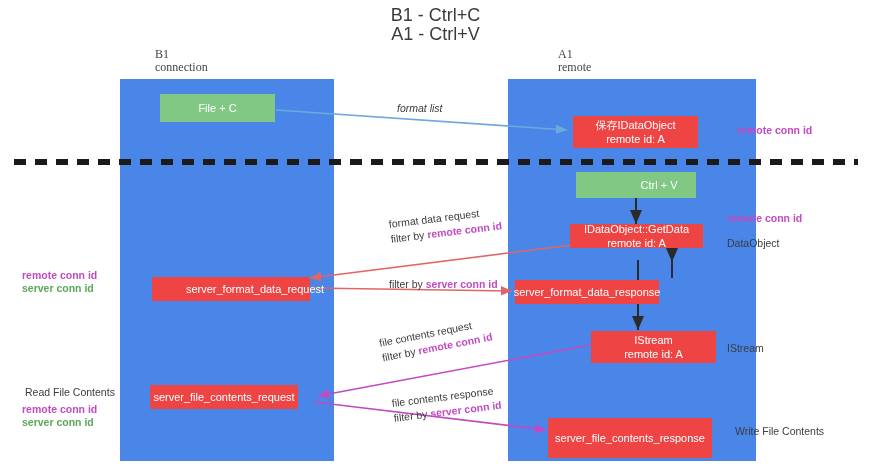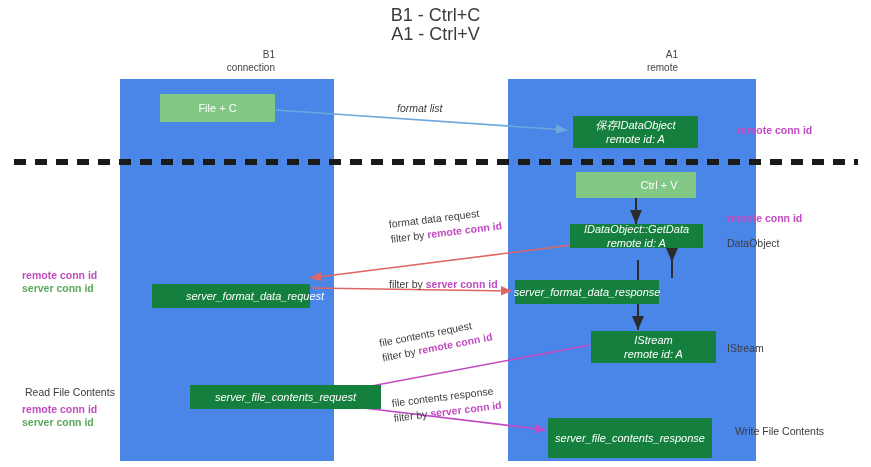--- a/index.html
+++ b/index.html
@@ -18,24 +18,25 @@
     width: 871px;
     height: 467px;
     background: #ffffff;
   }
   .lane {
     position: absolute;
     background: #4a86e8;
   }
   .lane-head {
     position: absolute;
-    text-align: right;
+    text-align: left;
     color: #444444;
-    font-size: 10px;
+    font-size: 12px;
     line-height: 13px;
+    font-family: Liberation Serif, serif;
   }
   .title {
     position: absolute;
     left: 0;
     right: 0;
     top: 6px;
     text-align: center;
     color: #3c3c3c;
     font-size: 18px;
     line-height: 19px;
@@ -45,21 +46,21 @@
     box-sizing: border-box;
     color: #ffffff;
     font-size: 11px;
     line-height: 14px;
     text-align: center;
     display: flex;
     flex-direction: column;
     align-items: center;
     justify-content: center;
   }
-  .node.orange { background: #15803d; font-style: italic; }
+  .node.orange { background: #ef4444; }
   .node.green  { background: #80c884; }
   .node .l2 { font-weight: normal; }
 
   .edge-label {
     position: absolute;
     font-size: 10.5px;
     line-height: 15px;
     color: #3c3c3c;
     white-space: nowrap;
   }
@@ -155,34 +156,34 @@
 
   <div class="node green" style="left:576px; top:172px; width:120px; height:26px;padding-left:46px;">
     <div>Ctrl + V</div>
   </div>
 
   <div class="node orange" style="left:570px; top:224px; width:133px; height:24px;">
     <div>IDataObject::GetData</div>
     <div class="l2">remote id: A</div>
   </div>
 
-  <div class="node orange" style="left:152px; top:284px; width:158px; height:24px;padding-left:48px;">
+  <div class="node orange" style="left:152px; top:277px; width:158px; height:24px;padding-left:48px;">
     <div>server_format_data_request</div>
   </div>
 
   <div class="node orange" style="left:515px; top:280px; width:144px; height:24px;">
     <div>server_format_data_response</div>
   </div>
 
   <div class="node orange" style="left:591px; top:331px; width:125px; height:32px;">
     <div>IStream</div>
     <div class="l2">remote id: A</div>
   </div>
 
-  <div class="node orange" style="left:150px; top:385px; width:191px; height:24px;margin-left:40px;">
+  <div class="node orange" style="left:150px; top:385px; width:148px; height:24px;">
     <div>server_file_contents_request</div>
   </div>
 
   <div class="node orange" style="left:548px; top:418px; width:164px; height:40px;">
     <div>server_file_contents_response</div>
   </div>
 
   <div class="edge-label" style="left:397px; top:101px;font-style:italic;">
     <span>format list</span>
   </div>

